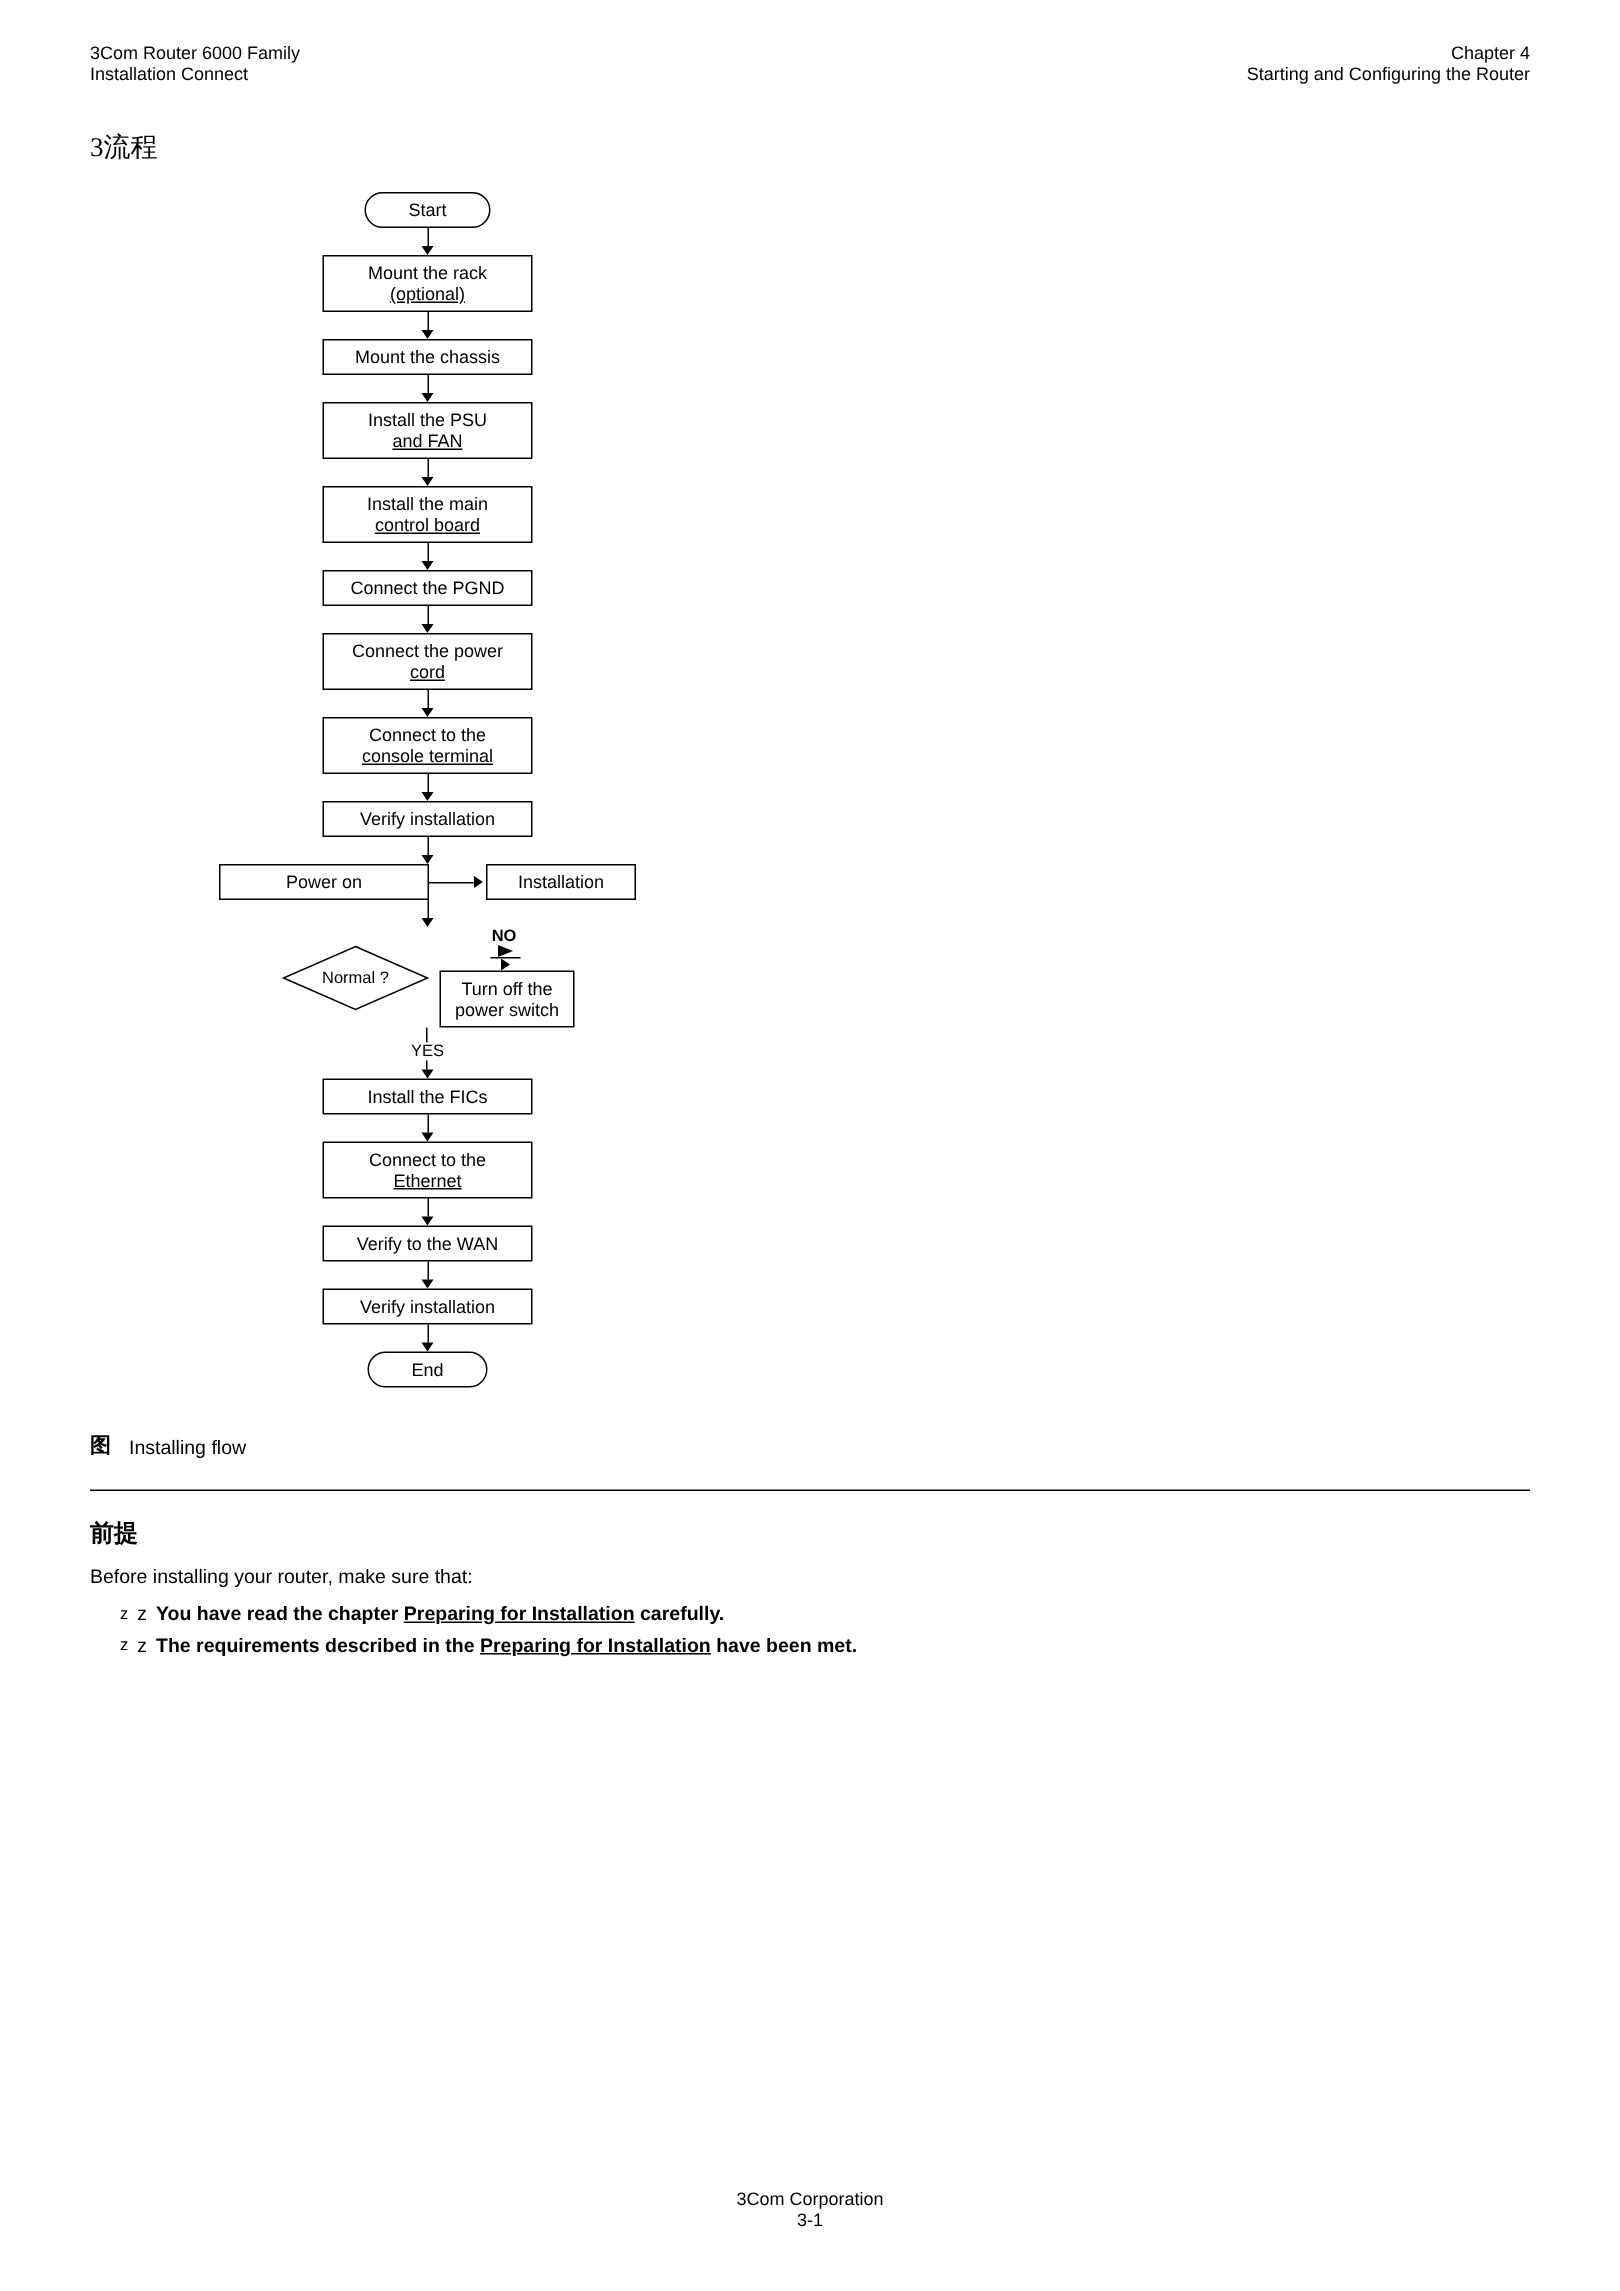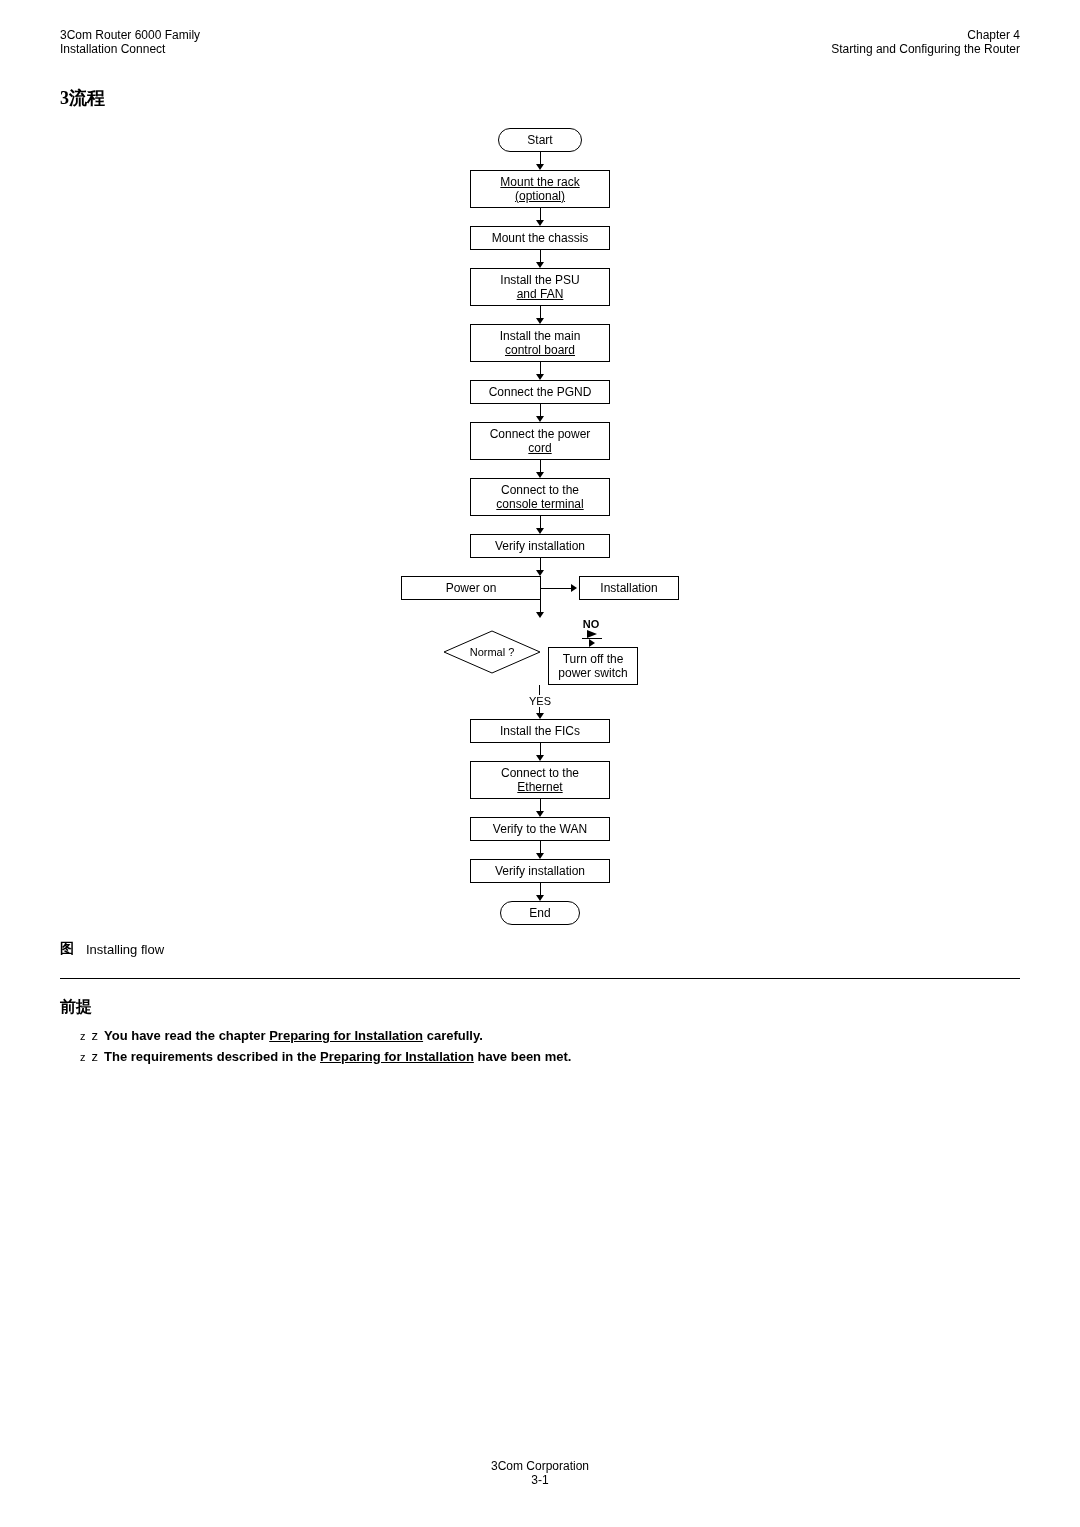--- a/index.html
+++ b/index.html
@@ -36,22 +36,22 @@
       font-family: 'Times New Roman', serif;
     }
     .section-title {
       font-size: 20px;
       font-weight: bold;
       margin-bottom: 18px;
       font-family: 'Times New Roman', serif;
     }
     .flowchart-container {
       display: flex;
-      justify-content: center;
-      margin: 10px 0 15px 0;
+      justify-content: flex-start;
+      margin: 10px 0 30px 0;
     }
     .figure-caption {
       display: flex;
       align-items: center;
       gap: 12px;
       margin: 10px 0 20px 0;
       font-size: 13px;
     }
     .figure-num {
       font-weight: bold;
@@ -108,34 +108,34 @@
   <div class="page-header-right">
     <span>Chapter 4</span>
     <span>Starting and Configuring the Router</span>
   </div>
 </div>
 
 <div class="content">
 
 
   <div class="section-title">
-    <span style="font-size:18px; font-weight:bold;">3流程</span>
+    <span style="font-size:18px; font-weight:normal;">3流程</span>
   </div>
 
   <div class="flowchart-container">
     <div style="display:flex; flex-direction:column; align-items:center; position:relative; width:450px;">
 
       <div style="border:1px solid #000; border-radius:16px; padding:4px 28px; font-size:12px; background:#fff;">Start</div>
 
       <div style="display:flex;flex-direction:column;align-items:center;">
         <div style="width:1px;height:12px;background:#000;"></div>
         <div style="width:0;height:0;border-left:4px solid transparent;border-right:4px solid transparent;border-top:6px solid #000;"></div>
       </div>
 
-      <div style="border:1px solid #000; padding:4px 12px; text-align:center; font-size:12px; min-width:140px;text-decoration:underline;">Mount the rack<br><span style="text-decoration:underline;">(optional)</span></div>
+      <div style="border:1px solid #000; padding:4px 12px; text-align:center; font-size:12px; min-width:140px;">Mount the rack<br><span style="text-decoration:underline;">(optional)</span></div>
 
       <div style="display:flex;flex-direction:column;align-items:center;">
         <div style="width:1px;height:12px;background:#000;"></div>
         <div style="width:0;height:0;border-left:4px solid transparent;border-right:4px solid transparent;border-top:6px solid #000;"></div>
       </div>
 
       <div style="border:1px solid #000; padding:4px 12px; text-align:center; font-size:12px; min-width:140px;">Mount the chassis</div>
 
       <div style="display:flex;flex-direction:column;align-items:center;">
         <div style="width:1px;height:12px;background:#000;"></div>
@@ -265,20 +265,21 @@
     <span class="figure-num">图</span>
     <span>Installing flow</span>
   </div>
 
   <hr class="divider">
 
   <div class="section2-title">
     <span>前提</span>
   </div>
 
+  <p class="prereq-text">Before installing your router, make sure that:</p>
 
   <ul class="prereq-list">
     <li>
       <span>z</span>
       <span>
         <b>You have read the chapter <span style="text-decoration:underline;">Preparing for Installation</span> carefully.</b>
       </span>
     </li>
     <li>
       <span>z</span>

